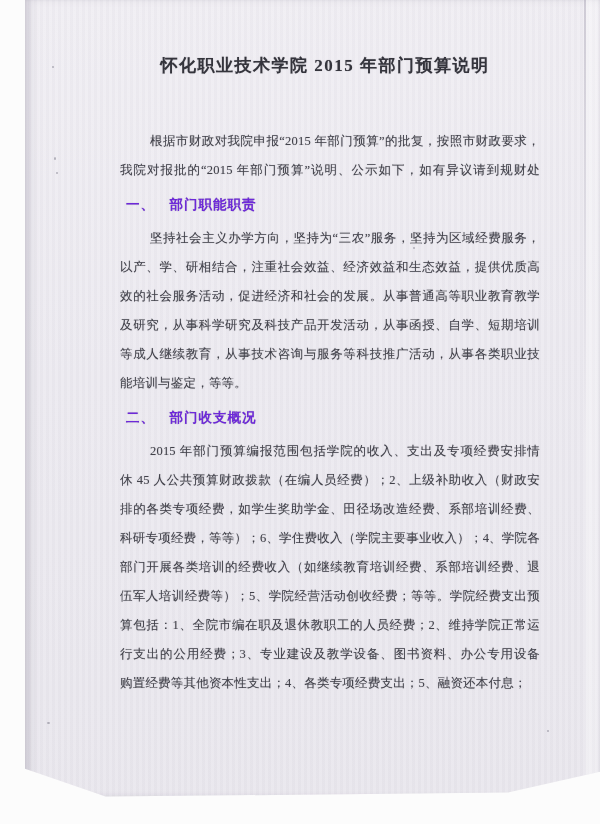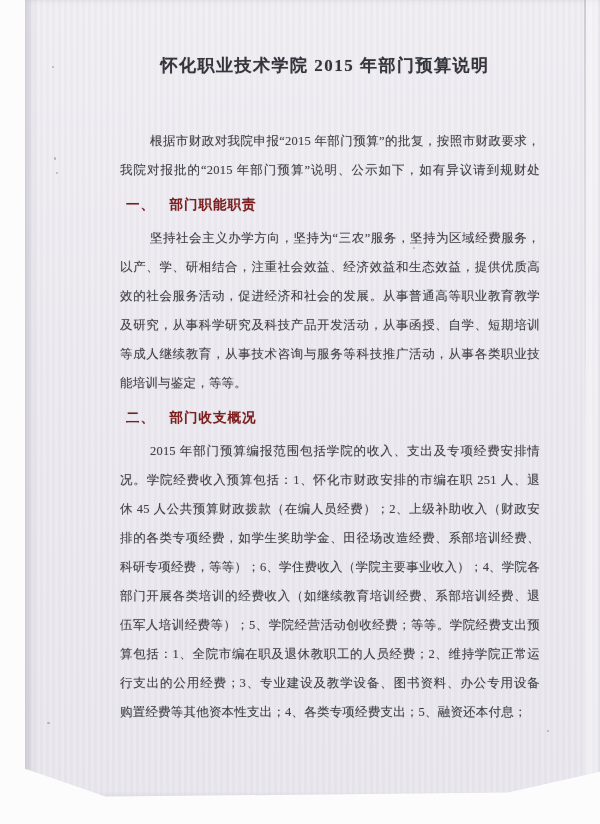--- a/index.html
+++ b/index.html
@@ -67,21 +67,21 @@
   }
   .line.first   { padding-left: 30px; }
   .line.last    { text-align-last: left; }
   .line.heading {
     font-weight: bold;
     padding-left: 30px;
     margin: 5px 0;
     text-align-last: left;
     letter-spacing: 1px;
     font-size: 13.5px;
-    color: #7f1d1d;
+    color: #6d28d9;
   }
 
   
   .speck {
     position: absolute; border-radius: 50%;
     background: rgba(85, 85, 102, 0.40);
   }
 </style>
 </head>
 <body>
@@ -99,21 +99,20 @@
     <div class="line full">我院对报批的“2015 年部门预算”说明、公示如下，如有异议请到规财处</div>
     <div class="line heading">一、　部门职能职责</div>
     <div class="line first">坚持社会主义办学方向，坚持为“三农”服务，坚持为区域经费服务，</div>
     <div class="line full">以产、学、研相结合，注重社会效益、经济效益和生态效益，提供优质高</div>
     <div class="line full">效的社会服务活动，促进经济和社会的发展。从事普通高等职业教育教学</div>
     <div class="line full">及研究，从事科学研究及科技产品开发活动，从事函授、自学、短期培训</div>
     <div class="line full">等成人继续教育，从事技术咨询与服务等科技推广活动，从事各类职业技</div>
     <div class="line last">能培训与鉴定，等等。</div>
     <div class="line heading">二、　部门收支概况</div>
     <div class="line first">2015 年部门预算编报范围包括学院的收入、支出及专项经费安排情</div>
-    <div class="line full">况。学院经费收入预算包括：1、怀化市财政安排的市编在职 251 人、退</div>
     <div class="line full">休 45 人公共预算财政拨款（在编人员经费）；2、上级补助收入（财政安</div>
     <div class="line full">排的各类专项经费，如学生奖助学金、田径场改造经费、系部培训经费、</div>
     <div class="line full">科研专项经费，等等）；6、学住费收入（学院主要事业收入）；4、学院各</div>
     <div class="line full">部门开展各类培训的经费收入（如继续教育培训经费、系部培训经费、退</div>
     <div class="line full">伍军人培训经费等）；5、学院经营活动创收经费；等等。学院经费支出预</div>
     <div class="line full">算包括：1、全院市编在职及退休教职工的人员经费；2、维持学院正常运</div>
     <div class="line full">行支出的公用经费；3、专业建设及教学设备、图书资料、办公专用设备</div>
     <div class="line last">购置经费等其他资本性支出；4、各类专项经费支出；5、融资还本付息；</div>
   </div>
 

